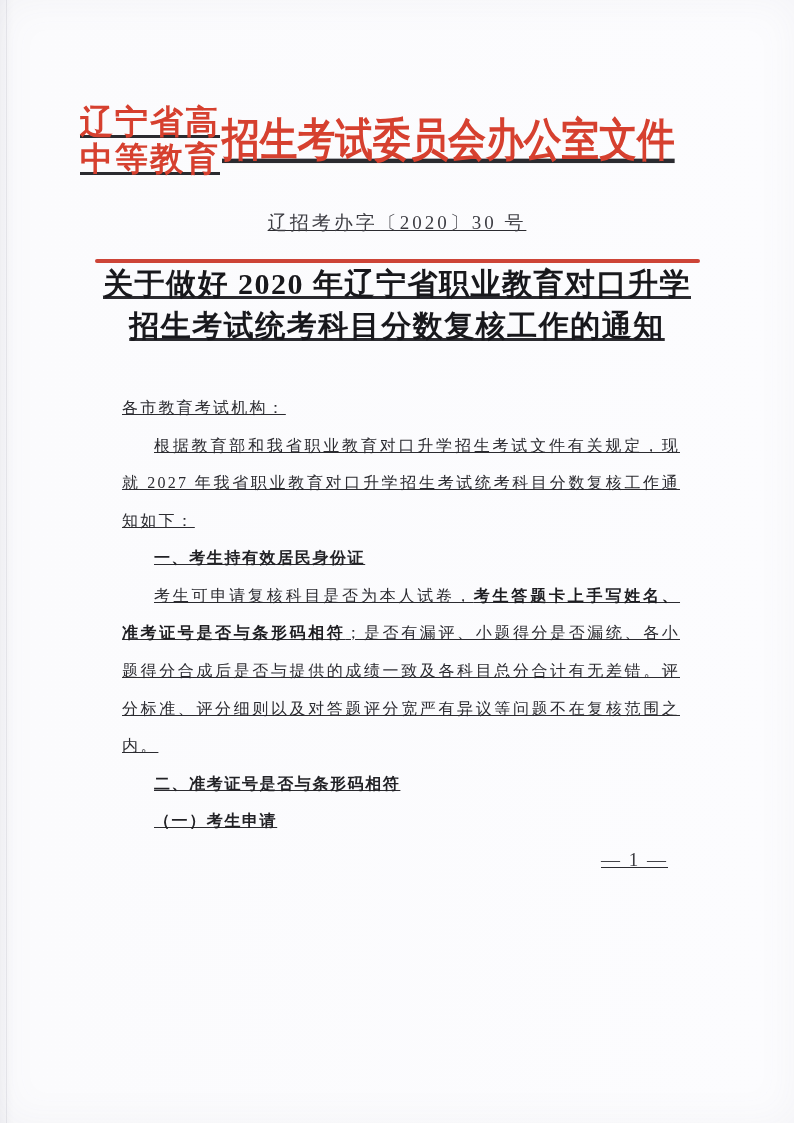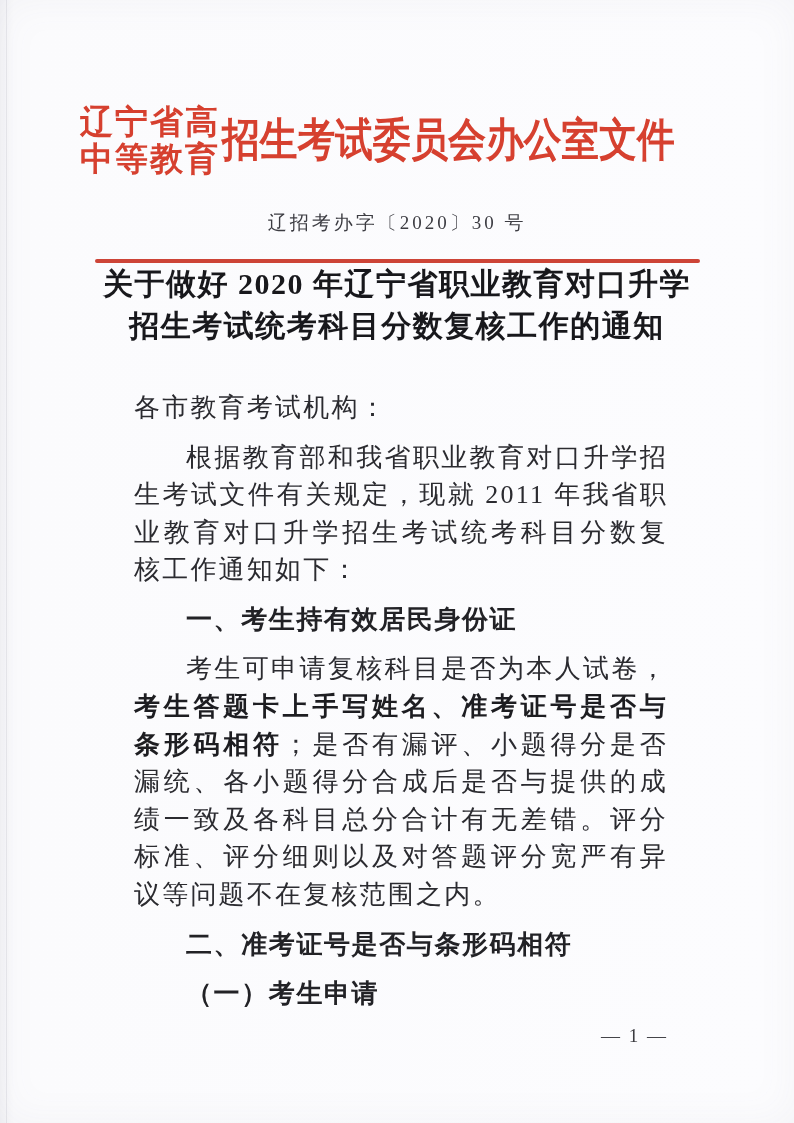--- a/index.html
+++ b/index.html
@@ -9,20 +9,21 @@
     font-family: "Liberation Serif", serif;
     overflow: hidden;
   }
   .page {
     position: relative;
     width: 794px; height: 1123px;
     background: linear-gradient(90deg, #f3f3f6 0px, #fbfbfd 14px, #fcfcfe 100%);
     box-shadow: inset 0 0 40px rgba(120,120,140,0.06);
     color: #2b2b30;
     box-sizing: border-box;
+    text-decoration: underline;
   }
   .page::before {
     content: "";
     position: absolute; left: 6px; top: 0; bottom: 0;
     width: 1px; background: rgba(90,90,110,0.10);
   }
   
   .letterhead {
     display: flex; justify-content: center; align-items: center;
     padding-top: 104px;
@@ -65,22 +66,22 @@
     line-height: 42px;
     letter-spacing: 1.5px;
     color: #18181c;
   }
   
   .body-text {
     margin-top: 42px;
     padding: 0 114px 0 122px;
   }
   .body-text p {
-    margin: 12px;
-    font-size: 26px;
+    margin: 0;
+    font-size: 16px;
     line-height: 37.6px;
     letter-spacing: 2.2px;
     text-align: justify;
     text-indent: 2em;
     color: #2b2b30;
   }
   .body-text p.salutation { text-indent: 0; }
   .body-text p.heading {
     font-family: "Liberation Sans", sans-serif;
     font-weight: bold;
@@ -115,21 +116,21 @@
 
   <div class="red-rule" style="background: rgb(205, 68, 55);"></div>
 
   <div class="doc-title">
     <div>关于做好 2020 年辽宁省职业教育对口升学</div>
     <div>招生考试统考科目分数复核工作的通知</div>
   </div>
 
   <div class="body-text">
     <p class="salutation">各市教育考试机构：</p>
-    <p>根据教育部和我省职业教育对口升学招生考试文件有关规定，现就 2011 年我省职业教育对口升学招生考试统考科目分数复核工作通知如下：</p>
+    <p>根据教育部和我省职业教育对口升学招生考试文件有关规定，现就 2027 年我省职业教育对口升学招生考试统考科目分数复核工作通知如下：</p>
     <p class="heading">一、考生持有效居民身份证</p>
     <p><span>考生可申请复核科目是否为本人试卷，</span><span class="b">考生答题卡上手写姓名、准考证号是否与条形码相符</span><span>；是否有漏评、小题得分是否漏统、各小题得分合成后是否与提供的成绩一致及各科目总分合计有无差错。评分标准、评分细则以及对答题评分宽严有异议等问题不在复核范围之内。</span></p>
     <p class="heading">二、准考证号是否与条形码相符</p>
     <p class="heading">（一）考生申请</p>
   </div>
 
   <div class="page-number">— 1 —</div>
 
 </div>
 

